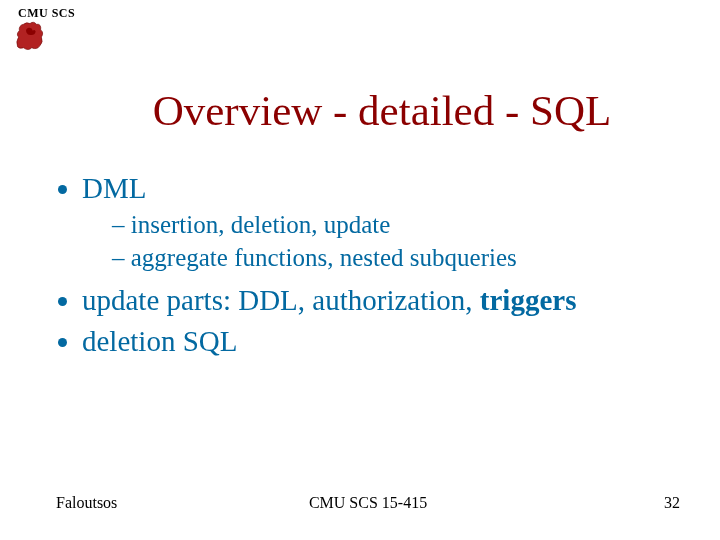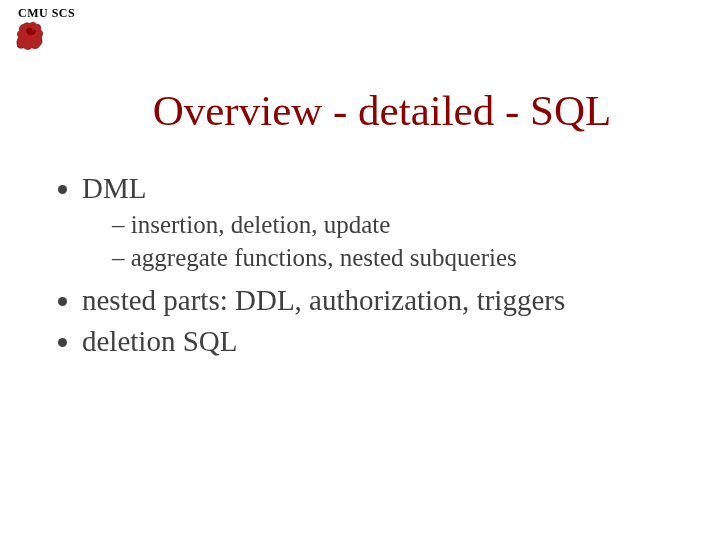--- a/index.html
+++ b/index.html
@@ -57,41 +57,41 @@
     position: absolute;
     top: 170px;
     left: 56px;
     right: 40px;
   }
   ul.top {
     list-style-type: disc;
     margin: 0;
     padding-left: 26px;
     font-size: 29px;
-    color: #404040;
+    color: #0369a1;
   }
   ul.top > li {
     margin-bottom: 4px;
     line-height: 1.28;
   }
   ul.sub {
     list-style: none;
     margin: 2px 0 8px 0;
     padding-left: 30px;
     font-size: 25px;
   }
   ul.sub > li {
     line-height: 1.3;
     padding-left: 0;
   }
   ul.sub > li::before {
     content: "– ";
   }
   .bold {
-    font-weight: normal;
+    font-weight: bold;
   }
   .footer {
     position: absolute;
     bottom: 28px;
     left: 56px;
     right: 40px;
     font-size: 16px;
     display: flex;
     justify-content: space-between;
     align-items: baseline;
@@ -123,20 +123,25 @@
   <div class="content">
     <ul class="top">
       <li>
         <span>DML</span>
         <ul class="sub">
           <li>insertion, deletion, update</li>
           <li> aggregate functions, nested subqueries</li>
         </ul>
       </li>
       <li>
-        <span>nested parts: DDL, authorization, </span><span class="bold">triggers</span>
+        <span>update parts: DDL, authorization, </span><span class="bold">triggers</span>
       </li>
       <li>deletion SQL</li>
     </ul>
   </div>
 
+  <div class="footer">
+    <span>Faloutsos</span>
+    <span class="footer-center">CMU SCS 15-415</span>
+    <span>32</span>
+  </div>
 
 </div>
 
 </body></html>

